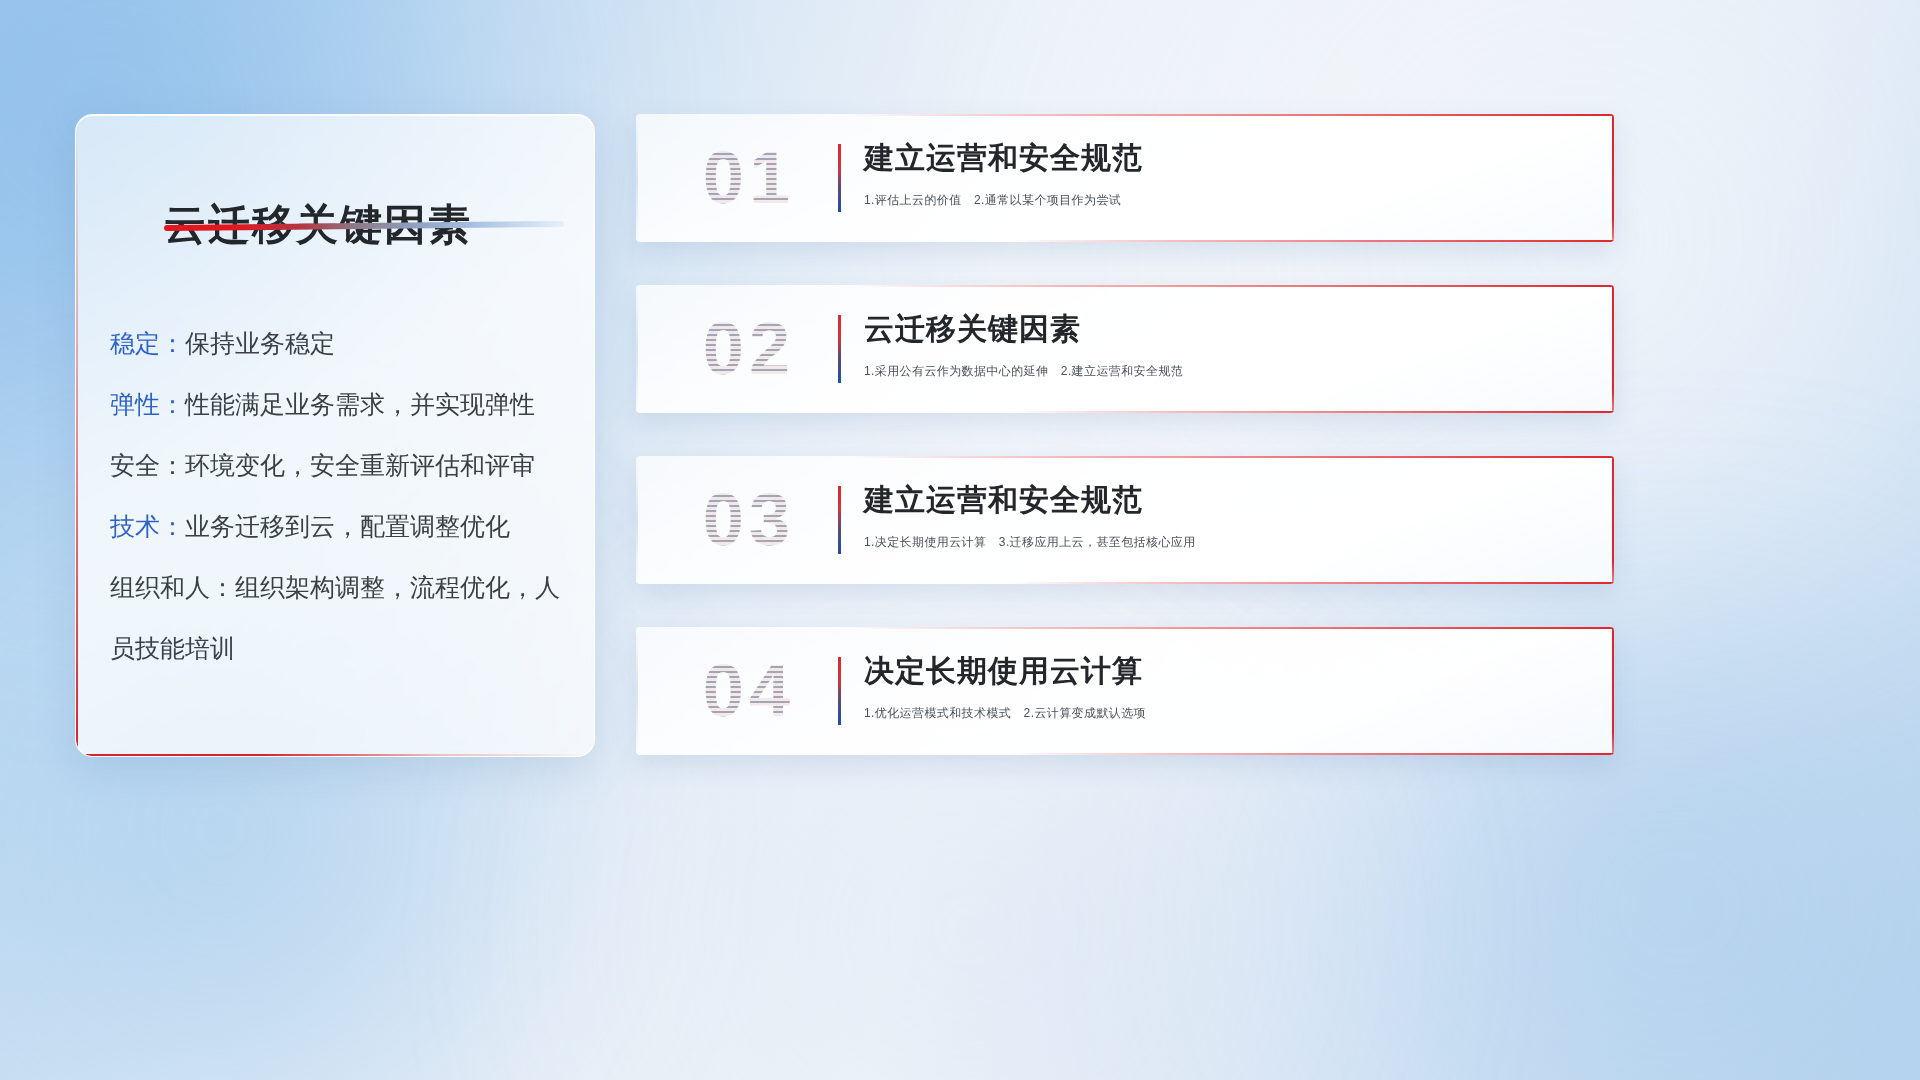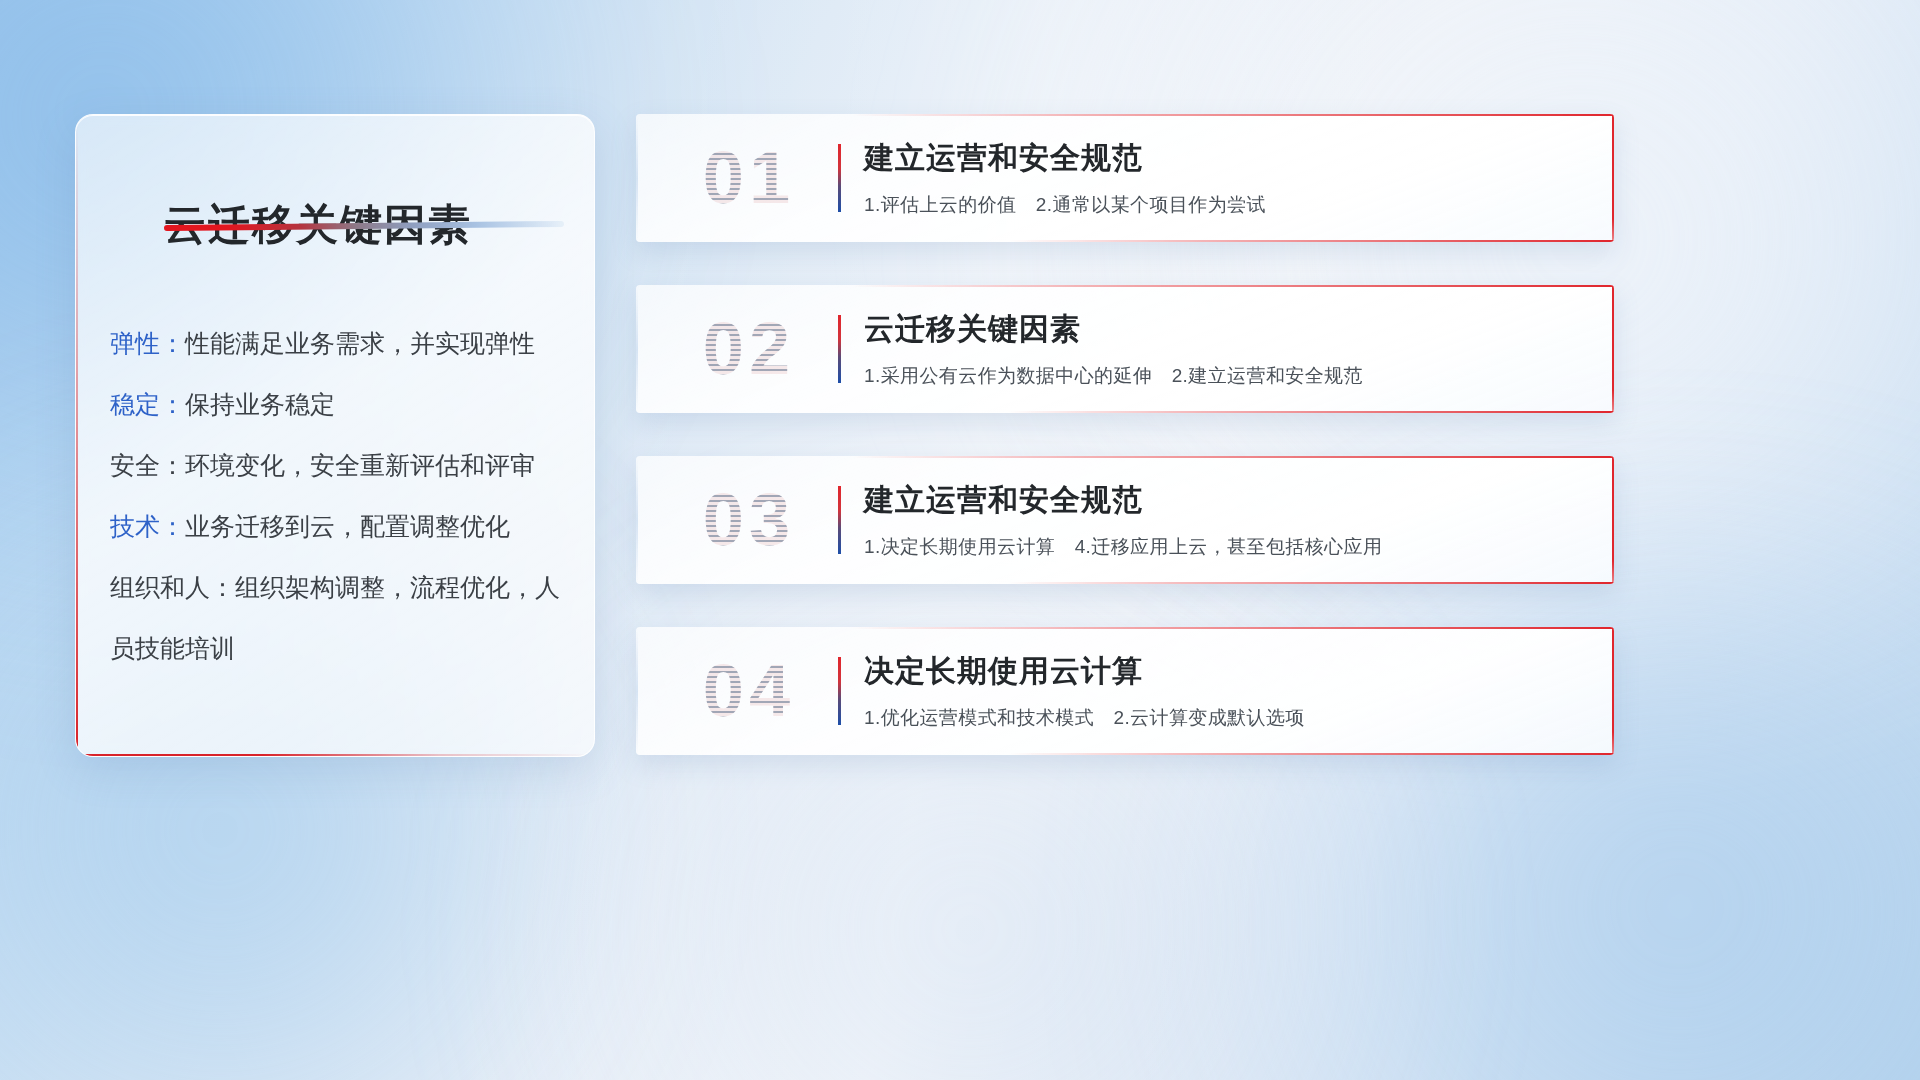--- a/index.html
+++ b/index.html
@@ -136,21 +136,21 @@
     position:absolute; left:202px; top:30px; width:3px; height:68px;
     background:linear-gradient(180deg,#e0262d 0%,#d2343c 36%,#5a4b78 62%,#1d4ea8 100%);
   }
 
   .step-title {
     position:absolute; left:228px; top:24px;
     font-size:30px; font-weight:700; color:#23272b; letter-spacing:1px;
   }
   .step-desc {
     position:absolute; left:228px; top:78px;
-    font-size:19px; color:#4a5159; letter-spacing:.4px;
+    font-size:12px; color:#4a5159; letter-spacing:.4px;
   }
 </style>
 </head>
 <body>
 
 <div id="bg">
   <div class="bg-base"></div>
   <div class="bg-blob blob-a"></div>
   <div class="bg-blob blob-b"></div>
   <div class="bg-blob blob-c"></div>
@@ -159,22 +159,22 @@
   <div class="bg-sheen"></div>
 </div>
 
 <div id="stage">
 
   <section id="left-panel">
     <h1 class="panel-title">云迁移关键因素</h1>
     <div class="title-rule"></div>
     <div class="factor-list">
 
-    <div class="factor-row"><span class="factor-key">弹性：</span><span>性能满足业务需求，并实现弹性</span></div>
-        <div class="factor-row"><span class="factor-key">稳定：</span><span>保持业务稳定</span></div>
+    <div class="factor-row"><span class="factor-key">稳定：</span><span>保持业务稳定</span></div>
+        <div class="factor-row"><span class="factor-key">弹性：</span><span>性能满足业务需求，并实现弹性</span></div>
         <div class="factor-row"><span class="factor-key plain">安全：</span><span>环境变化，安全重新评估和评审</span></div>
         <div class="factor-row"><span class="factor-key">技术：</span><span>业务迁移到云，配置调整优化</span></div>
         <div class="factor-row wrap"><span class="factor-key plain">组织和人：</span><span>组织架构调整，流程优化，人员技能培训</span></div>
       </div>
   </section>
 
   <div id="steps-container">
 
   <section class="step-card" style="top: 114px;">
         <div class="edge-left"></div>
@@ -200,21 +200,21 @@
       </section>
       <section class="step-card" style="top: 456px;">
         <div class="edge-left"></div>
         <div class="edge-top"></div>
         <div class="edge-right"></div>
         <div class="edge-bottom"></div>
         <div class="step-num-shadow">03</div>
         <div class="step-num">03</div>
         <div class="step-divider"></div>
         <h2 class="step-title">建立运营和安全规范</h2>
-        <p class="step-desc">1.决定长期使用云计算　4.迁移应用上云，甚至包括核心应用</p>
+        <p class="step-desc">1.决定长期使用云计算　3.迁移应用上云，甚至包括核心应用</p>
       </section>
       <section class="step-card" style="top: 627px;">
         <div class="edge-left"></div>
         <div class="edge-top"></div>
         <div class="edge-right"></div>
         <div class="edge-bottom"></div>
         <div class="step-num-shadow">04</div>
         <div class="step-num">04</div>
         <div class="step-divider"></div>
         <h2 class="step-title">决定长期使用云计算</h2>

